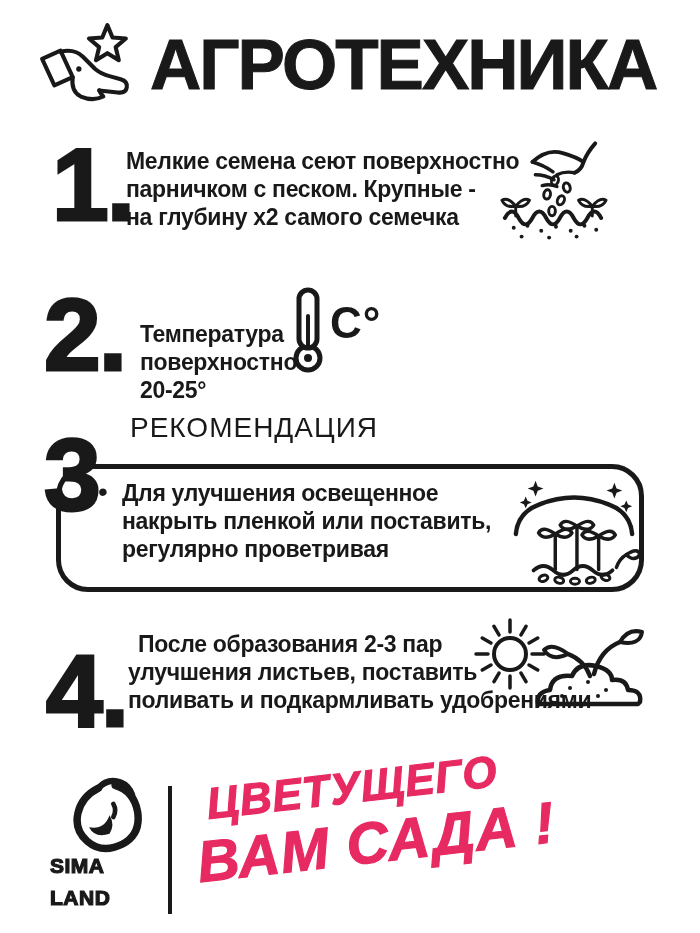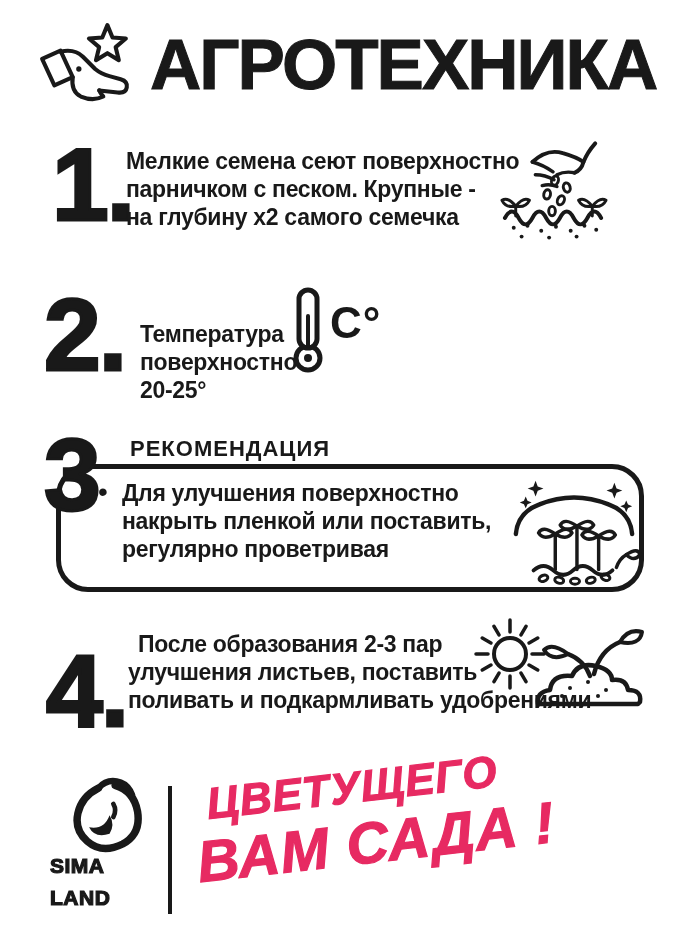--- a/index.html
+++ b/index.html
@@ -48,21 +48,21 @@
   .txt1{left:126px;top:147px;}
   .txt2{left:140px;top:300px;margin-top:20px;}
   .txt4{left:128px;top:630px;}
   .txt4 .t-line:first-child{padding-left:10px;}
 
   .step1-icon{position:absolute;left:500px;top:136px;width:108px;height:106px;}
   .thermo-icon{position:absolute;left:288px;top:286px;width:44px;height:92px;}
   .thermo-label{position:absolute;left:330px;top:298px;font-size:44px;font-weight:bold;letter-spacing:1px;}
 
   
-  .rec-heading{position:absolute;left:130px;top:436px;font-size:22px;font-weight:bold;letter-spacing:1px;}
+  .rec-heading{position:absolute;left:130px;top:412px;font-size:28px;font-weight:normal;letter-spacing:1px;}
   .rec-box{
     position:absolute;left:56px;top:464px;width:588px;height:128px;
     border:5px solid var(--ink);border-radius:32px;background:transparent;
   }
   .rec-bullet{position:absolute;left:98px;top:478px;font-size:28px;line-height:28px;}
   .txt3{left:122px;top:479px;}
   .step3-icon{position:absolute;left:506px;top:474px;width:136px;height:112px;}
 
   
   .sun-icon{position:absolute;left:466px;top:608px;width:92px;height:92px;}
@@ -152,21 +152,21 @@
       <circle class="fill" cx="20" cy="72" r="4"></circle>
     </svg>
   </div>
   <div class="thermo-label">C°</div>
 
   <div class="rec-heading">РЕКОМЕНДАЦИЯ</div>
   <div class="rec-box"></div>
   <div class="num num3">3</div>
   <div class="rec-bullet">•</div>
   <div class="txt txt3">
-    <div class="t-line">Для улучшения поверхностно</div>
+    <div class="t-line">Для улучшения освещенное</div>
     <div class="t-line">накрыть пленкой или поставить,</div>
     <div class="t-line">регулярно проветривая</div>
   </div>
   <div class="step3-icon">
     <svg viewBox="0 0 138 112" width="136" height="112">
       <path class="stroke" stroke-width="4.5" d="M10 60 Q12 38 34 30 Q69 16 104 30 Q126 38 128 60"></path>
       <path class="fill" d="M20 22 L21.8 26.2 L26 28 L21.8 29.8 L20 34 L18.2 29.8 L14 28 L18.2 26.2 Z"></path>
       <path class="fill" d="M30 6 L32.2 11.8 L38 14 L32.2 16.2 L30 22 L27.8 16.2 L22 14 L27.8 11.8 Z"></path>
       <path class="fill" d="M110 8 L112.2 13.8 L118 16 L112.2 18.2 L110 24 L107.8 18.2 L102 16 L107.8 13.8 Z"></path>
       <path class="fill" d="M122 26 L123.8 30.2 L128 32 L123.8 33.8 L122 38 L120.2 33.8 L116 32 L120.2 30.2 Z"></path>

